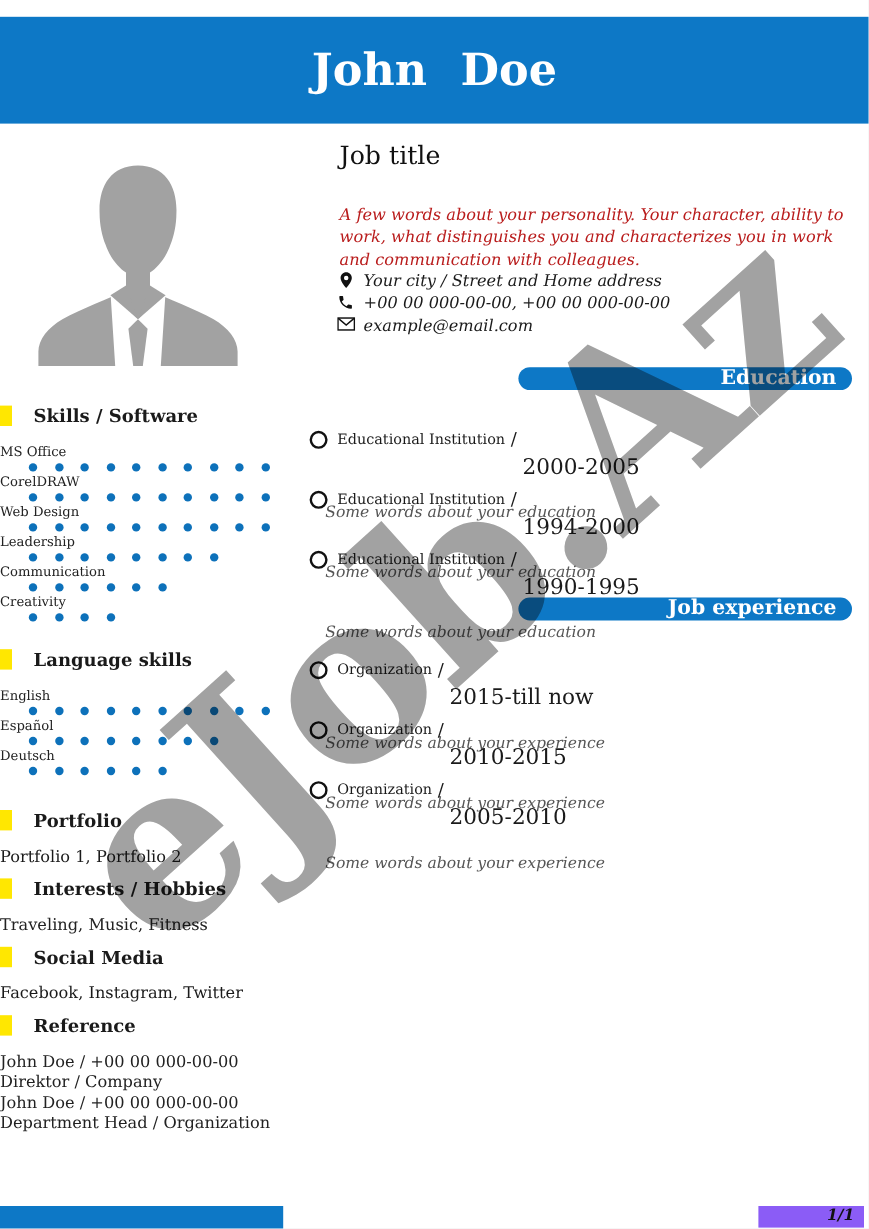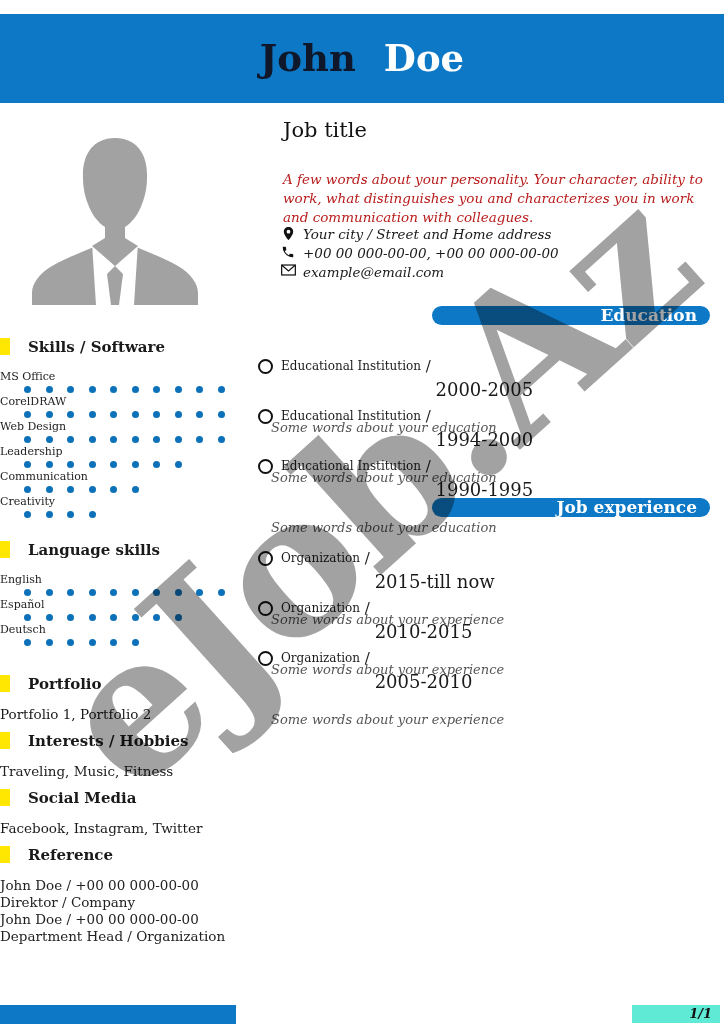--- a/index.html
+++ b/index.html
@@ -5,21 +5,21 @@
   html,body{margin:0;padding:0;background:#e8e8e8;}
   .page{
     position:relative; width:724px; height:1024px; background:#ffffff;
     font-family:"DejaVu Serif","Liberation Serif",serif; color:#1a1a1a;
     overflow:hidden; margin:0 auto;
   }
   
   .header{position:absolute; top:14px; left:0; width:724px; height:89px;
     background:#0d78c6; text-align:center;}
   .header h1{margin:0; line-height:89px; font-size:37px; font-weight:bold; color:#ffffff;}
-  .header .first{color:#0f172a; margin-right:28px;}
+  .header .first{color:#ffffff; margin-right:28px;}
   
   .photo{position:absolute; left:30px; top:130px; width:170px; height:175px;}
   
   .watermark{
     position:absolute; left:-25px; top:355px; width:800px; height:270px;
     line-height:270px; text-align:center; font-size:192px; font-weight:bold;
     color:#a2a2a2; letter-spacing:-4px; transform:rotate(-42deg);
     mix-blend-mode:multiply; pointer-events:none; z-index:6; white-space:nowrap;
   }
   
@@ -57,21 +57,21 @@
   #experience-entries{top:524px;}
   .entry{height:50px;}
   .entry-head{display:flex; align-items:center; line-height:21px;}
   .bullet{width:11px; height:11px; border:2px solid #111; border-radius:50%; margin-right:8px; flex:none; background:#fff;}
   .entry-title{font-size:12px; font-weight:normal;}
   .entry-sep{font-size:15px; white-space:pre;}
   .entry-dates{font-size:18px;margin-top:47px;}
   .entry-note{margin-top:19px; padding-left:13px; font-size:13px; font-style:italic; color:#555; line-height:17px;}
   
   .footer-blue{position:absolute; left:0; bottom:0; width:236px; height:19px; background:#0d78c6;}
-  .footer-yellow{position:absolute; right:4px; bottom:1px; width:88px; height:18px; background:#5eead4;
+  .footer-yellow{position:absolute; right:4px; bottom:1px; width:88px; height:18px; background:#8b5cf6;
     text-align:right; font-size:13px; font-weight:bold; font-style:italic; line-height:18px;
     padding-right:8px; box-sizing:border-box; color:#111;}
 </style>
 </head>
 <body>
 
 <div class="page">
 
   <div class="header">
     <h1><span class="first">John</span><span>Doe</span></h1>

